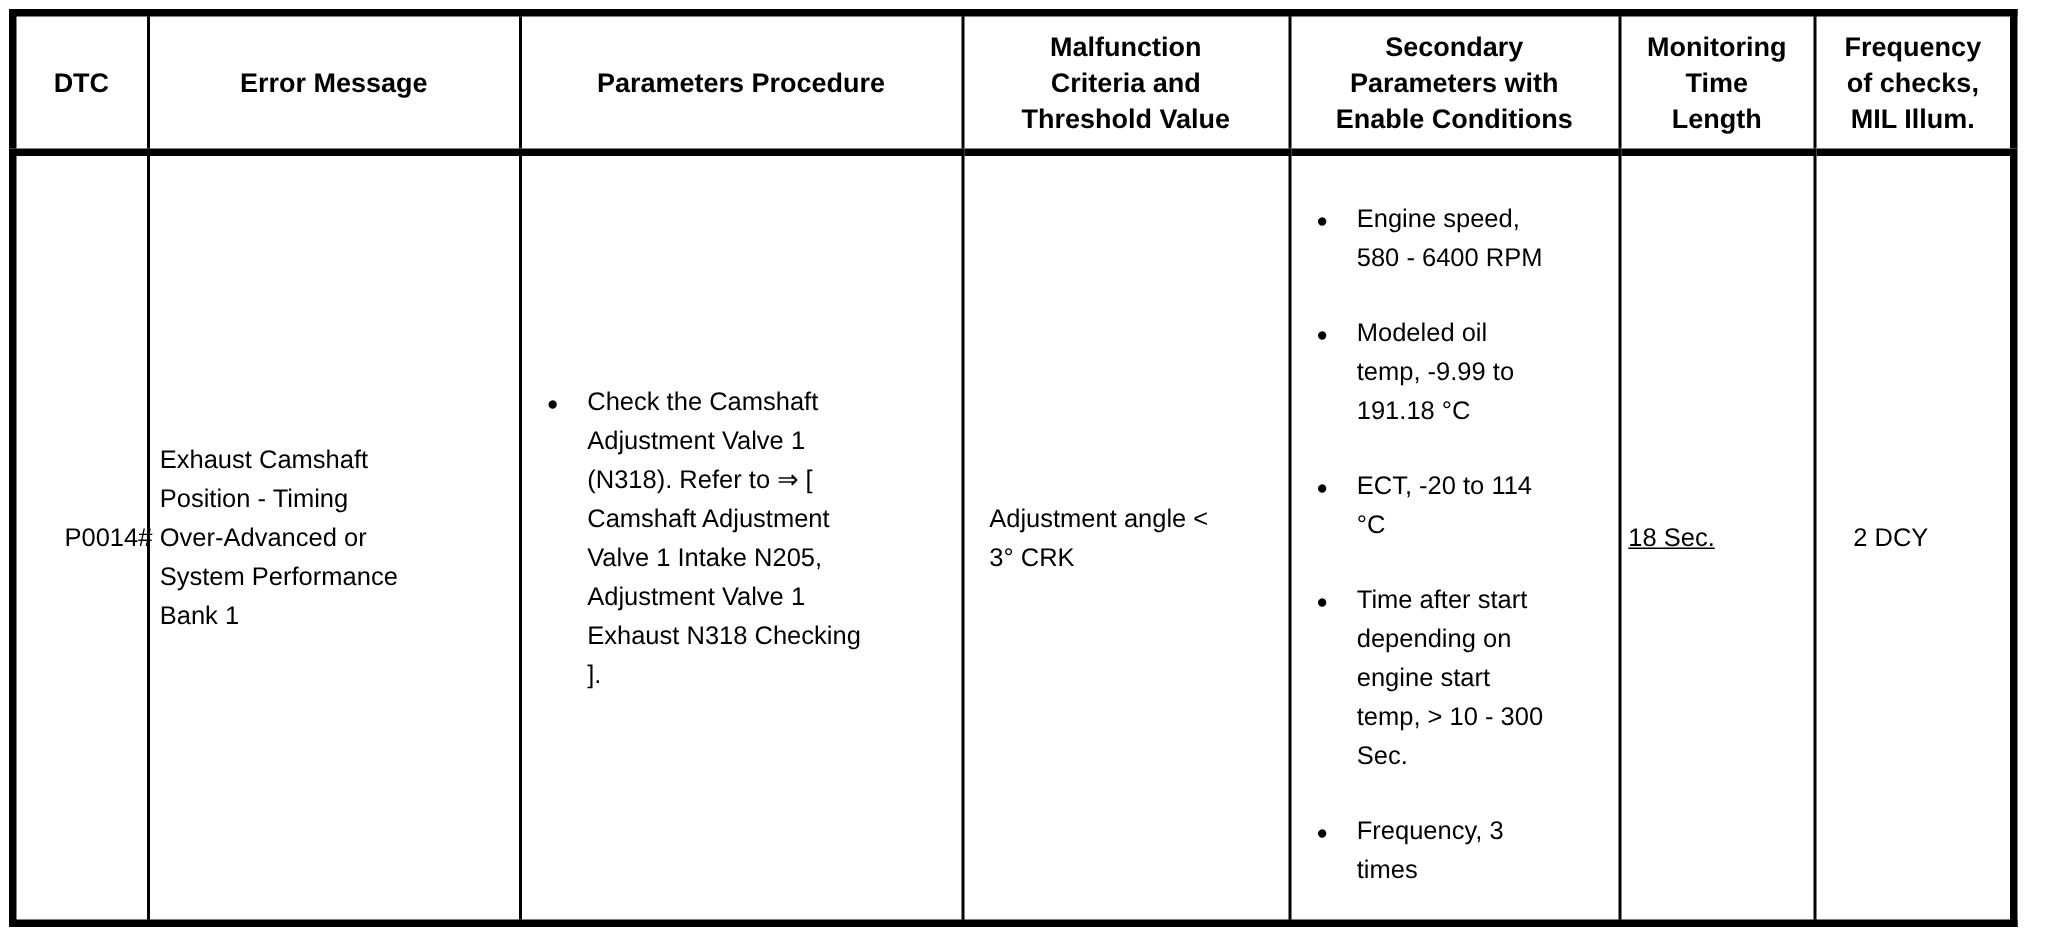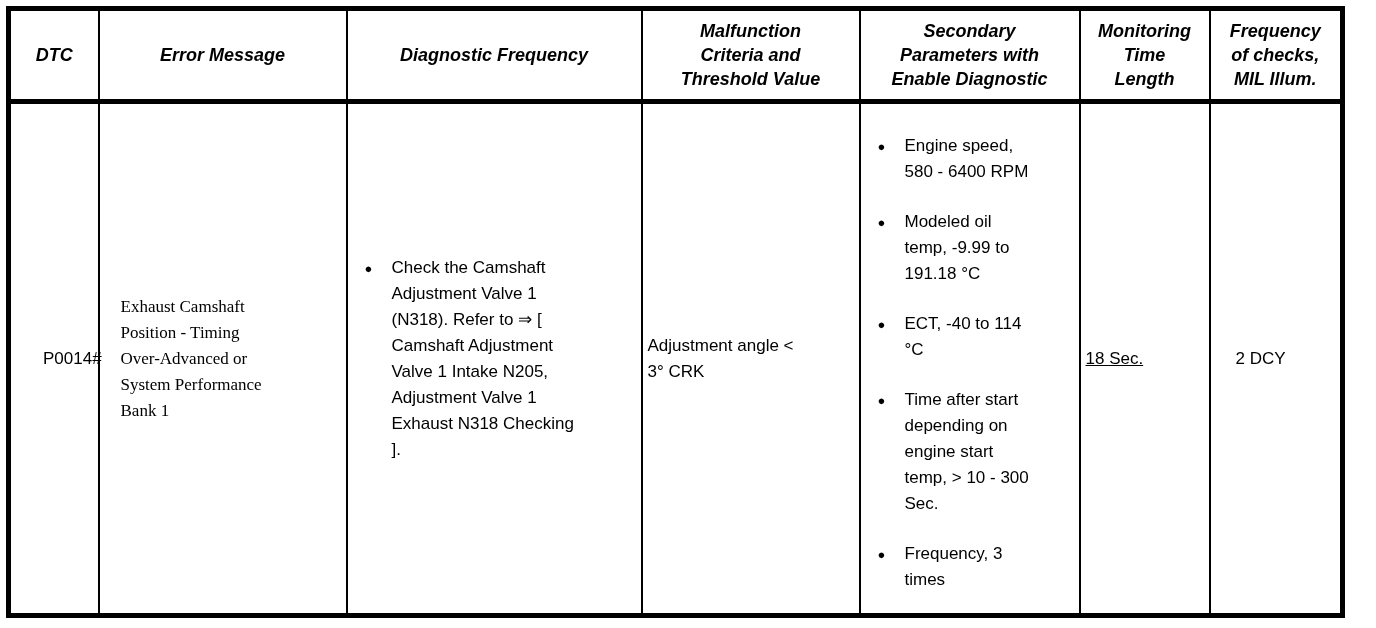--- a/index.html
+++ b/index.html
@@ -34,32 +34,31 @@
   }
   .dtc-table th {
     border-bottom: 5px solid #000000;
     height: 84px;
     font-size: 18px;
     font-weight: bold;
     line-height: 24px;
     text-align: center;
     white-space: pre-line;
     padding: 2px 2px;
-    font-style: italic;
   }
   .dtc-table td {
     font-size: 17px;
     line-height: 26px;
   }
   .txt {
     white-space: pre-line;
   }
   .cell-dtc .txt      { padding-left: 16px; margin-left: 16px; }
-  .cell-error .txt    { padding-left: 21px; padding-right: 2px; font-family: Liberation Serif, serif; }
-  .cell-malf .txt     { padding-left: 5px; padding-right: 2px; }
+  .cell-error .txt    { padding-left: 7px; padding-right: 2px; }
+  .cell-malf .txt     { padding-left: 5px; padding-right: 2px; margin-left: 12px; }
   .cell-mon .txt      { padding-left: 5px; text-decoration: underline; }
   .cell-freq .txt     { padding-left: 6px; margin-left: 19px; }
   .cell-sec           { vertical-align: top; }
   .bullets {
     padding-left: 17px;
     padding-right: 2px;
   }
   .cell-sec .bullets  { padding-top: 9px; }
   .bullet-item {
     display: flex;
@@ -90,27 +89,27 @@
       <col style="width:295px">
       <col style="width:218px">
       <col style="width:220px">
       <col style="width:130px">
       <col style="width:133px">
     </colgroup>
     <thead>
       <tr>
         <th>DTC</th>
         <th>Error Message</th>
-        <th>Diagnostic Frequency</th>
+        <th>Parameters Procedure</th>
         <th>Malfunction
 Criteria and
 Threshold Value</th>
         <th>Secondary
 Parameters with
-Enable Diagnostic</th>
+Enable Conditions</th>
         <th>Monitoring
 Time
 Length</th>
         <th>Frequency
 of checks,
 MIL Illum.</th>
       </tr>
     </thead>
     <tbody>
       <tr>
@@ -151,21 +150,21 @@
 580 - 6400 RPM</span>
               </div>
               <div class="bullet-item">
                 <span class="bullet">●</span>
                 <span class="bullet-text">Modeled oil
 temp, -9.99 to
 191.18 °C</span>
               </div>
               <div class="bullet-item">
                 <span class="bullet">●</span>
-                <span class="bullet-text">ECT, -40 to 114
+                <span class="bullet-text">ECT, -20 to 114
 °C</span>
               </div>
               <div class="bullet-item">
                 <span class="bullet">●</span>
                 <span class="bullet-text">Time after start
 depending on
 engine start
 temp, &gt; 10 - 300
 Sec.</span>
               </div>

